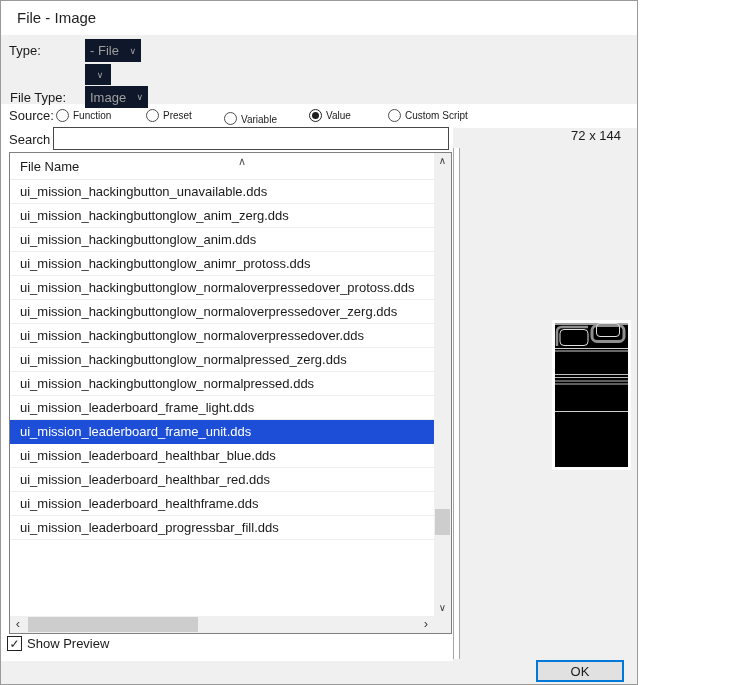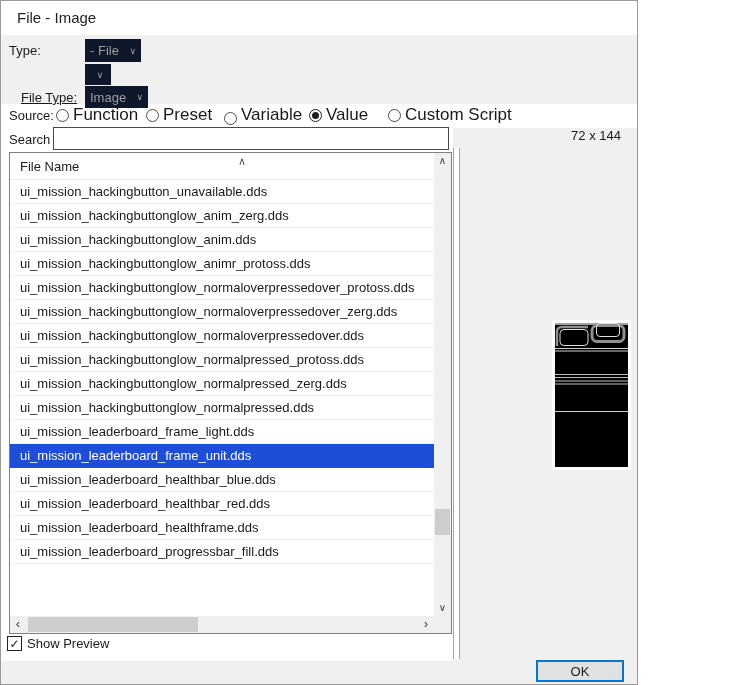--- a/index.html
+++ b/index.html
@@ -35,21 +35,21 @@
   .combo-sub      { left:84px; top:63px; width:26px; height:21px; justify-content:center; }
   .combo-filetype { left:84px; top:85px; width:63px; height:22px; }
 
   .radio-option { position:absolute; top:104px; height:20px; display:flex; align-items:center; gap:4px; }
   .radio-circle {
     width:13px; height:13px; border:1px solid #4d4d4d; border-radius:50%;
     background:#fff; display:flex; align-items:center; justify-content:center; flex:0 0 auto;
   }
   .radio-circle.checked { border-color:#222; }
   .radio-circle.checked::after { content:""; width:7px; height:7px; border-radius:50%; background:#1e1e1e; }
-  .radio-option .rlabel { font-size:17px; }
+  .radio-option .rlabel { font-size:10px; }
 
   .search-input {
     position:absolute; left:52px; top:126px; width:396px; height:23px;
     border:1px solid #484848; background:#fff; font-size:13px;
     font-family:"Liberation Sans", sans-serif; padding:0 4px;
   }
 
   .listbox {
     position:absolute; left:8px; top:151px; width:443px; height:482px;
     border:1px solid #808080; background:#fff; overflow:hidden;
@@ -124,21 +124,21 @@
   <div class="lbl" style="left:8px; top:42px;">Type:</div>
   <div class="combo combo-type">
     <span>- File</span>
     <span class="chev">∨</span>
   </div>
 
   <div class="combo combo-sub">
     <span class="chev">∨</span>
   </div>
 
-  <div class="lbl" style="left:20px; top:89px;text-decoration:underline;">File Type:</div>
+  <div class="lbl" style="left:9px; top:89px;">File Type:</div>
   <div class="combo combo-filetype">
     <span>Image</span>
     <span class="chev">∨</span>
   </div>
 
   <div class="lbl" style="left:8px; top:107px;">Source:</div>
   <div id="source-options">
       <div class="radio-option" style="left: 55px;">
         <span class="radio-circle"></span>
         <span class="rlabel">Function</span>
@@ -170,21 +170,20 @@
       <span class="sort-caret">∧</span>
     </div>
     <div class="rows" id="list-rows">
         <div class="list-row">ui_mission_hackingbutton_unavailable.dds</div>
         <div class="list-row">ui_mission_hackingbuttonglow_anim_zerg.dds</div>
         <div class="list-row">ui_mission_hackingbuttonglow_anim.dds</div>
         <div class="list-row">ui_mission_hackingbuttonglow_animr_protoss.dds</div>
         <div class="list-row">ui_mission_hackingbuttonglow_normaloverpressedover_protoss.dds</div>
         <div class="list-row">ui_mission_hackingbuttonglow_normaloverpressedover_zerg.dds</div>
         <div class="list-row">ui_mission_hackingbuttonglow_normaloverpressedover.dds</div>
-        <div class="list-row">ui_mission_hackingbuttonglow_normalpressed_protoss.dds</div>
         <div class="list-row">ui_mission_hackingbuttonglow_normalpressed_zerg.dds</div>
         <div class="list-row">ui_mission_hackingbuttonglow_normalpressed.dds</div>
         <div class="list-row">ui_mission_leaderboard_frame_light.dds</div>
         <div class="list-row selected" style="background: #1d4ed8;">ui_mission_leaderboard_frame_unit.dds</div>
         <div class="list-row">ui_mission_leaderboard_healthbar_blue.dds</div>
         <div class="list-row">ui_mission_leaderboard_healthbar_red.dds</div>
         <div class="list-row">ui_mission_leaderboard_healthframe.dds</div>
         <div class="list-row">ui_mission_leaderboard_progressbar_fill.dds</div>
       </div>
 

